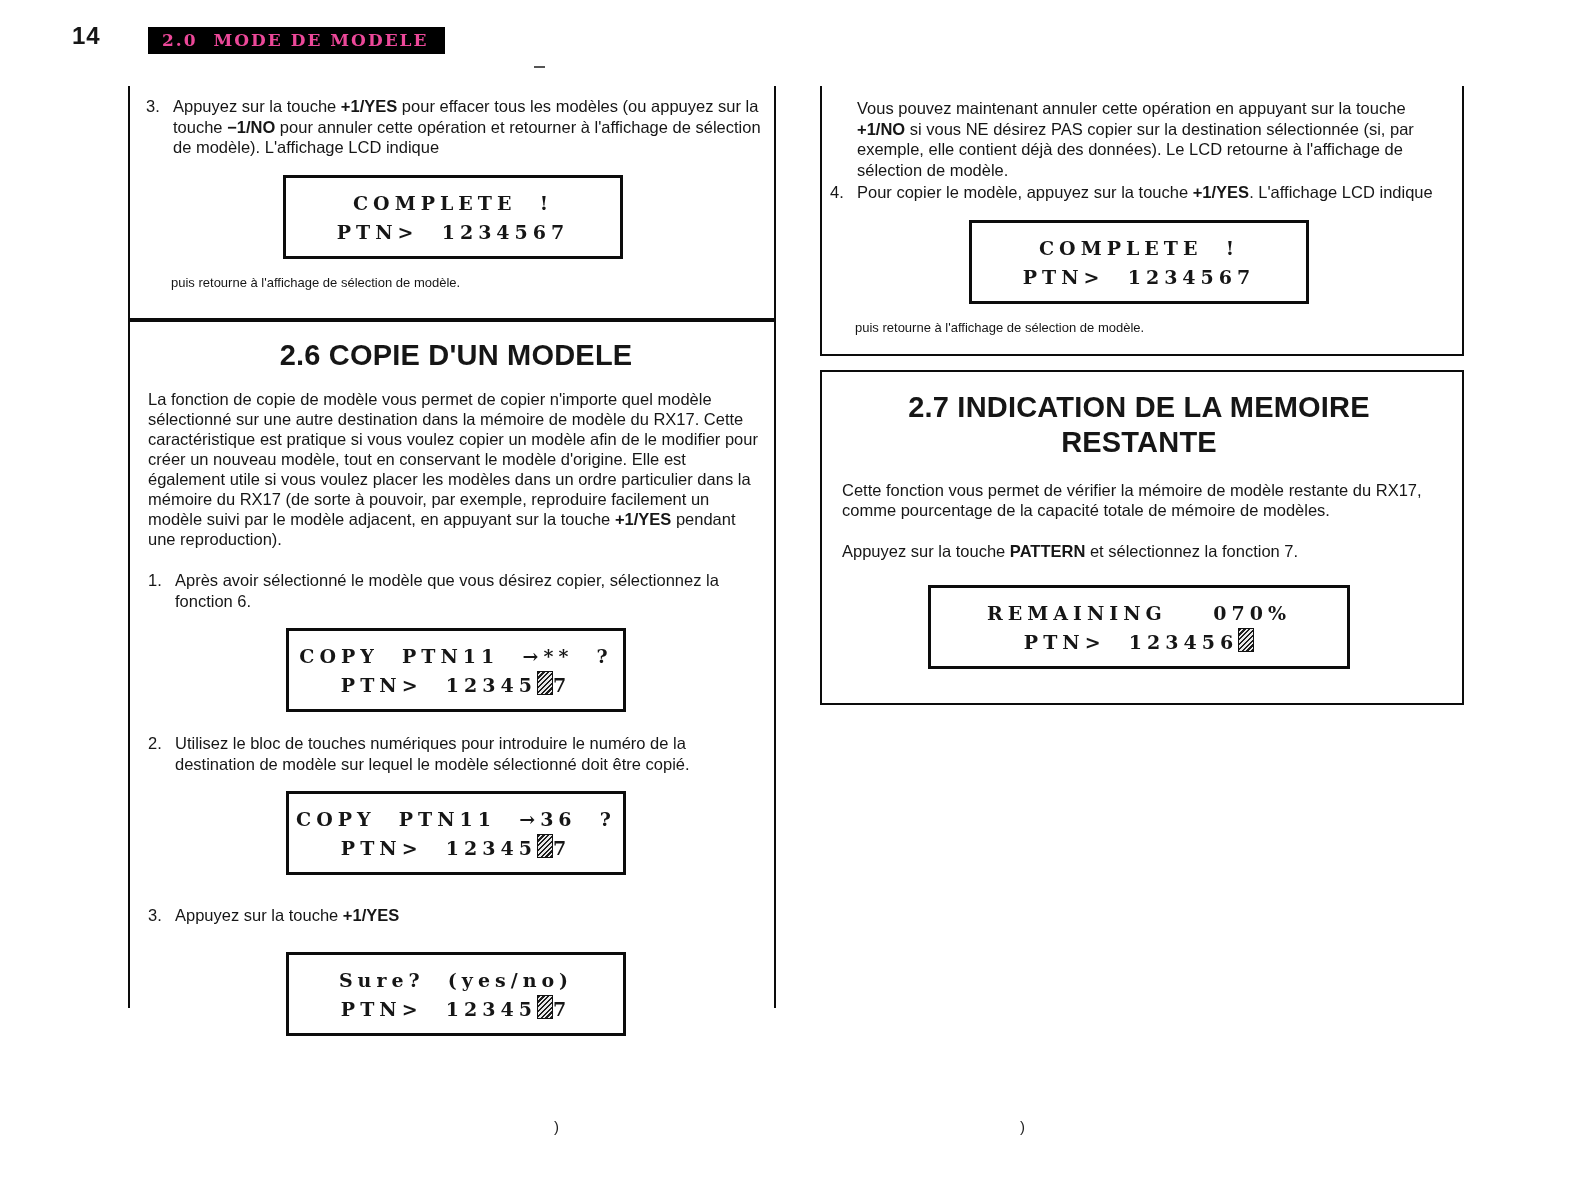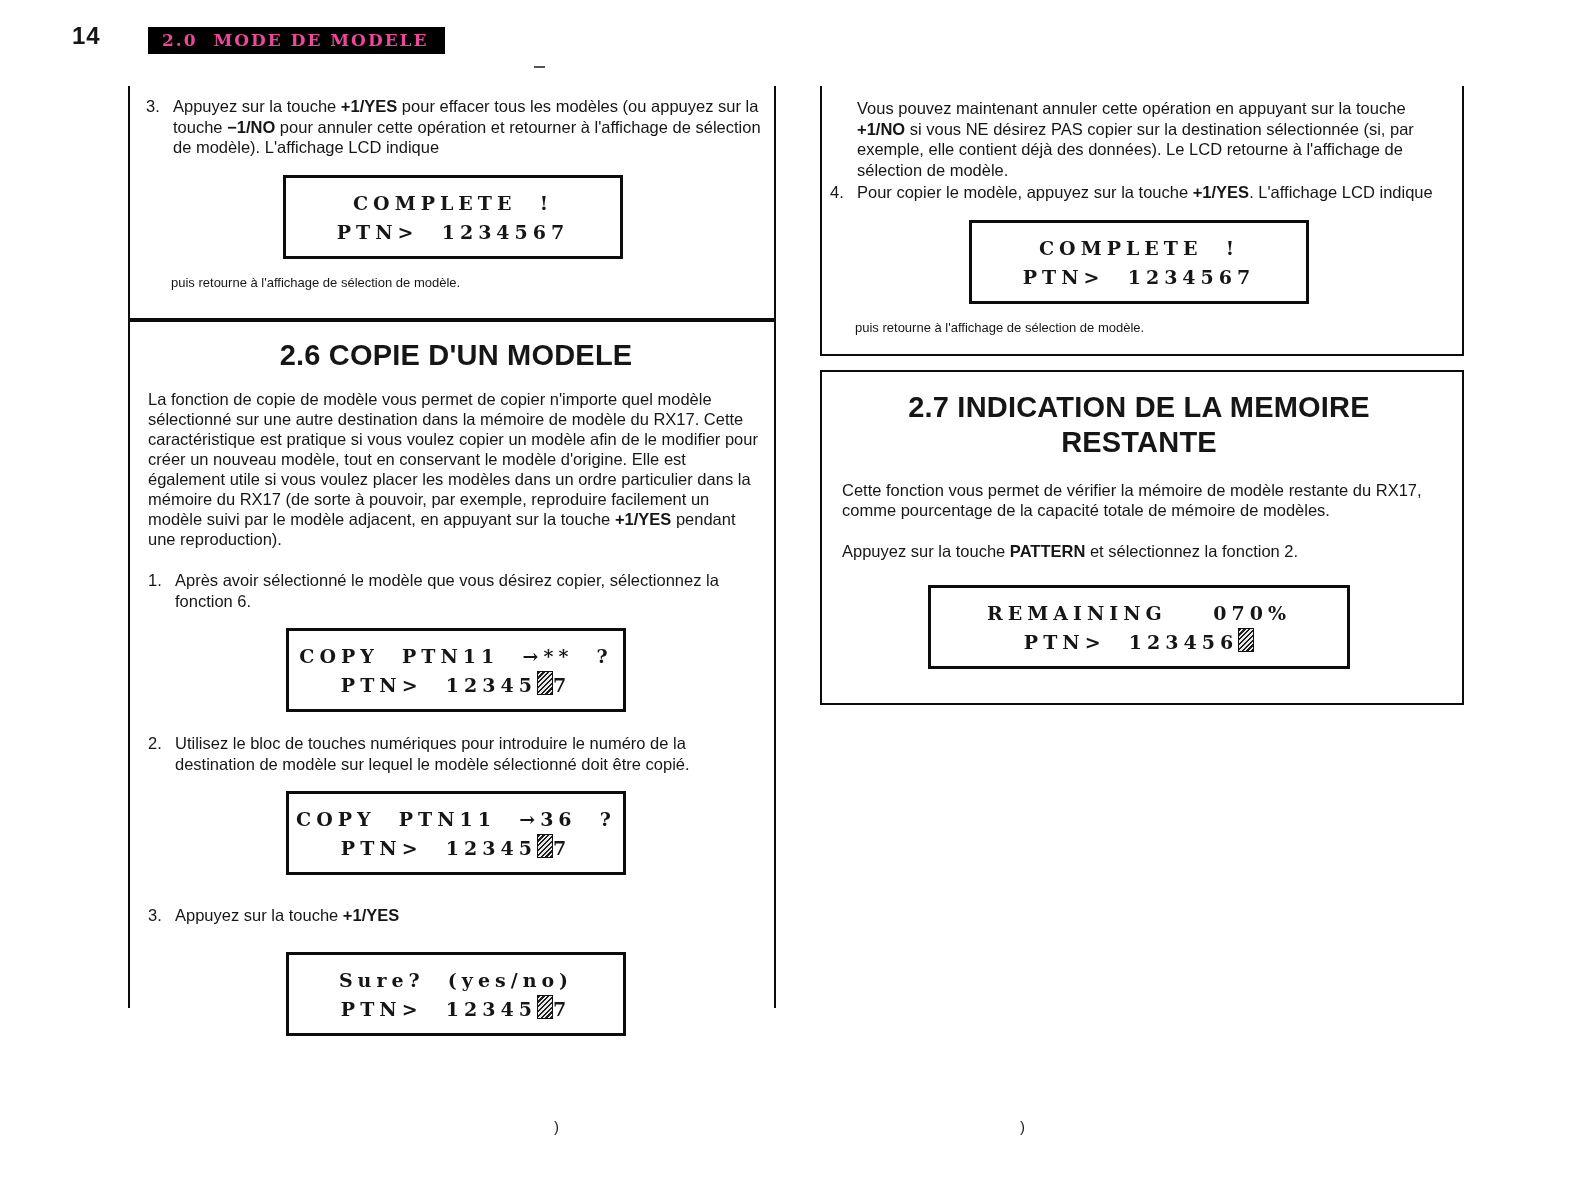--- a/index.html
+++ b/index.html
@@ -154,21 +154,21 @@
       <div class="lcd">
         <div class="lcd-line">COMPLETE  !</div>
         <div class="lcd-line">PTN&gt;  1234567</div>
       </div>
       <p class="follow">puis retourne à l'affichage de sélection de modèle.</p>
     </div>
 
     <div class="box sec27-box">
       <h2 class="sec-title">2.7  INDICATION DE LA MEMOIRE RESTANTE</h2>
       <p class="body-par">Cette fonction vous permet de vérifier la mémoire de modèle restante du RX17, comme pourcentage de la capacité totale de mémoire de modèles.</p>
-      <p class="body-par mt"><span>Appuyez sur la touche </span><b>PATTERN</b><span> et sélectionnez la fonction 2.</span></p>
+      <p class="body-par mt"><span>Appuyez sur la touche </span><b>PATTERN</b><span> et sélectionnez la fonction 7.</span></p>
       <div class="lcd lcd-wide" style="margin-top:24px;">
         <div class="lcd-line">REMAINING    070%</div>
         <div class="lcd-line"><span>PTN&gt;  123456</span><span class="lcd-cursor"> </span><span></span></div>
       </div>
     </div>
   </div>
 
   <span class="footer-mark m1">)</span>
   <span class="footer-mark m2">)</span>
 

